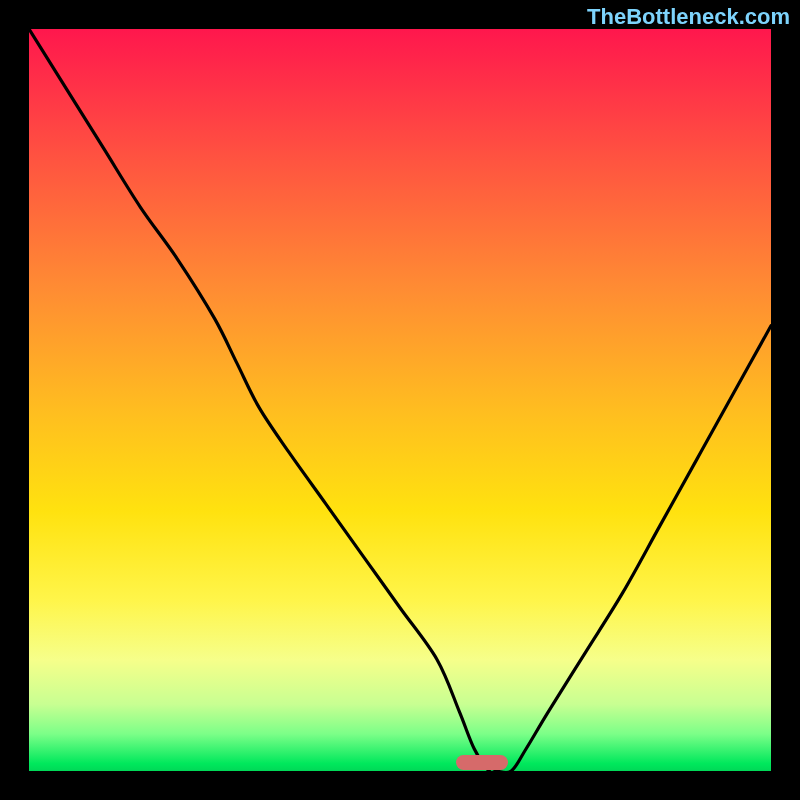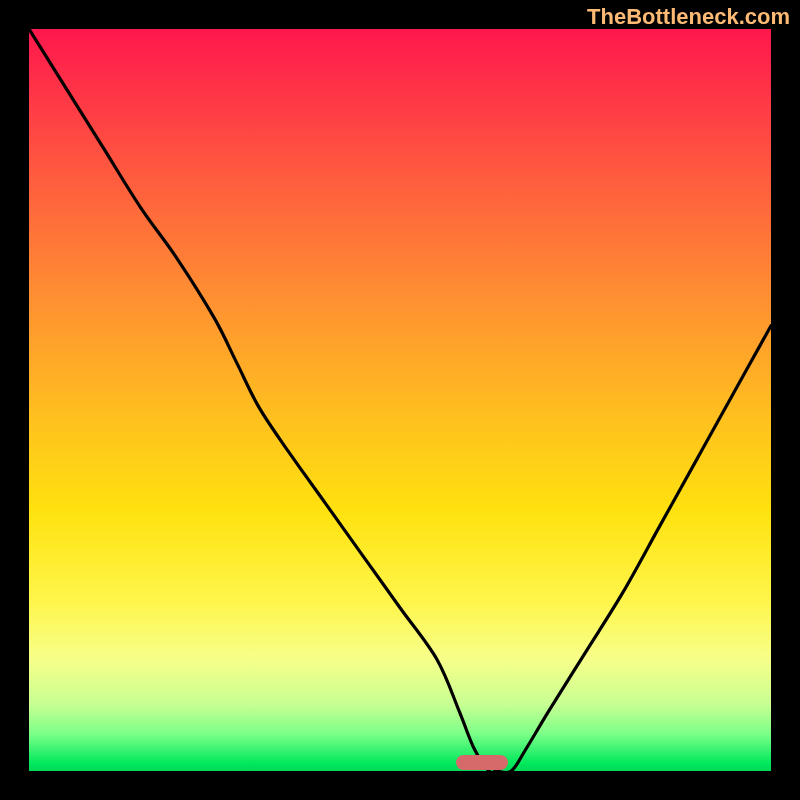--- a/index.html
+++ b/index.html
@@ -13,21 +13,21 @@
   .container {
     position: relative;
     width: 800px;
     height: 800px;
     background: #000;
   }
   .watermark {
     position: absolute;
     top: 4px;
     right: 10px;
-    color: #fdba74;
+    color: #7dd3fc;
     font-family: Arial, Helvetica, sans-serif;
     font-size: 22px;
     font-weight: 600;
     z-index: 5;
     margin-left: 8px;
   }
   .plot-area {
     position: absolute;
     left: 29px;
     top: 29px;

